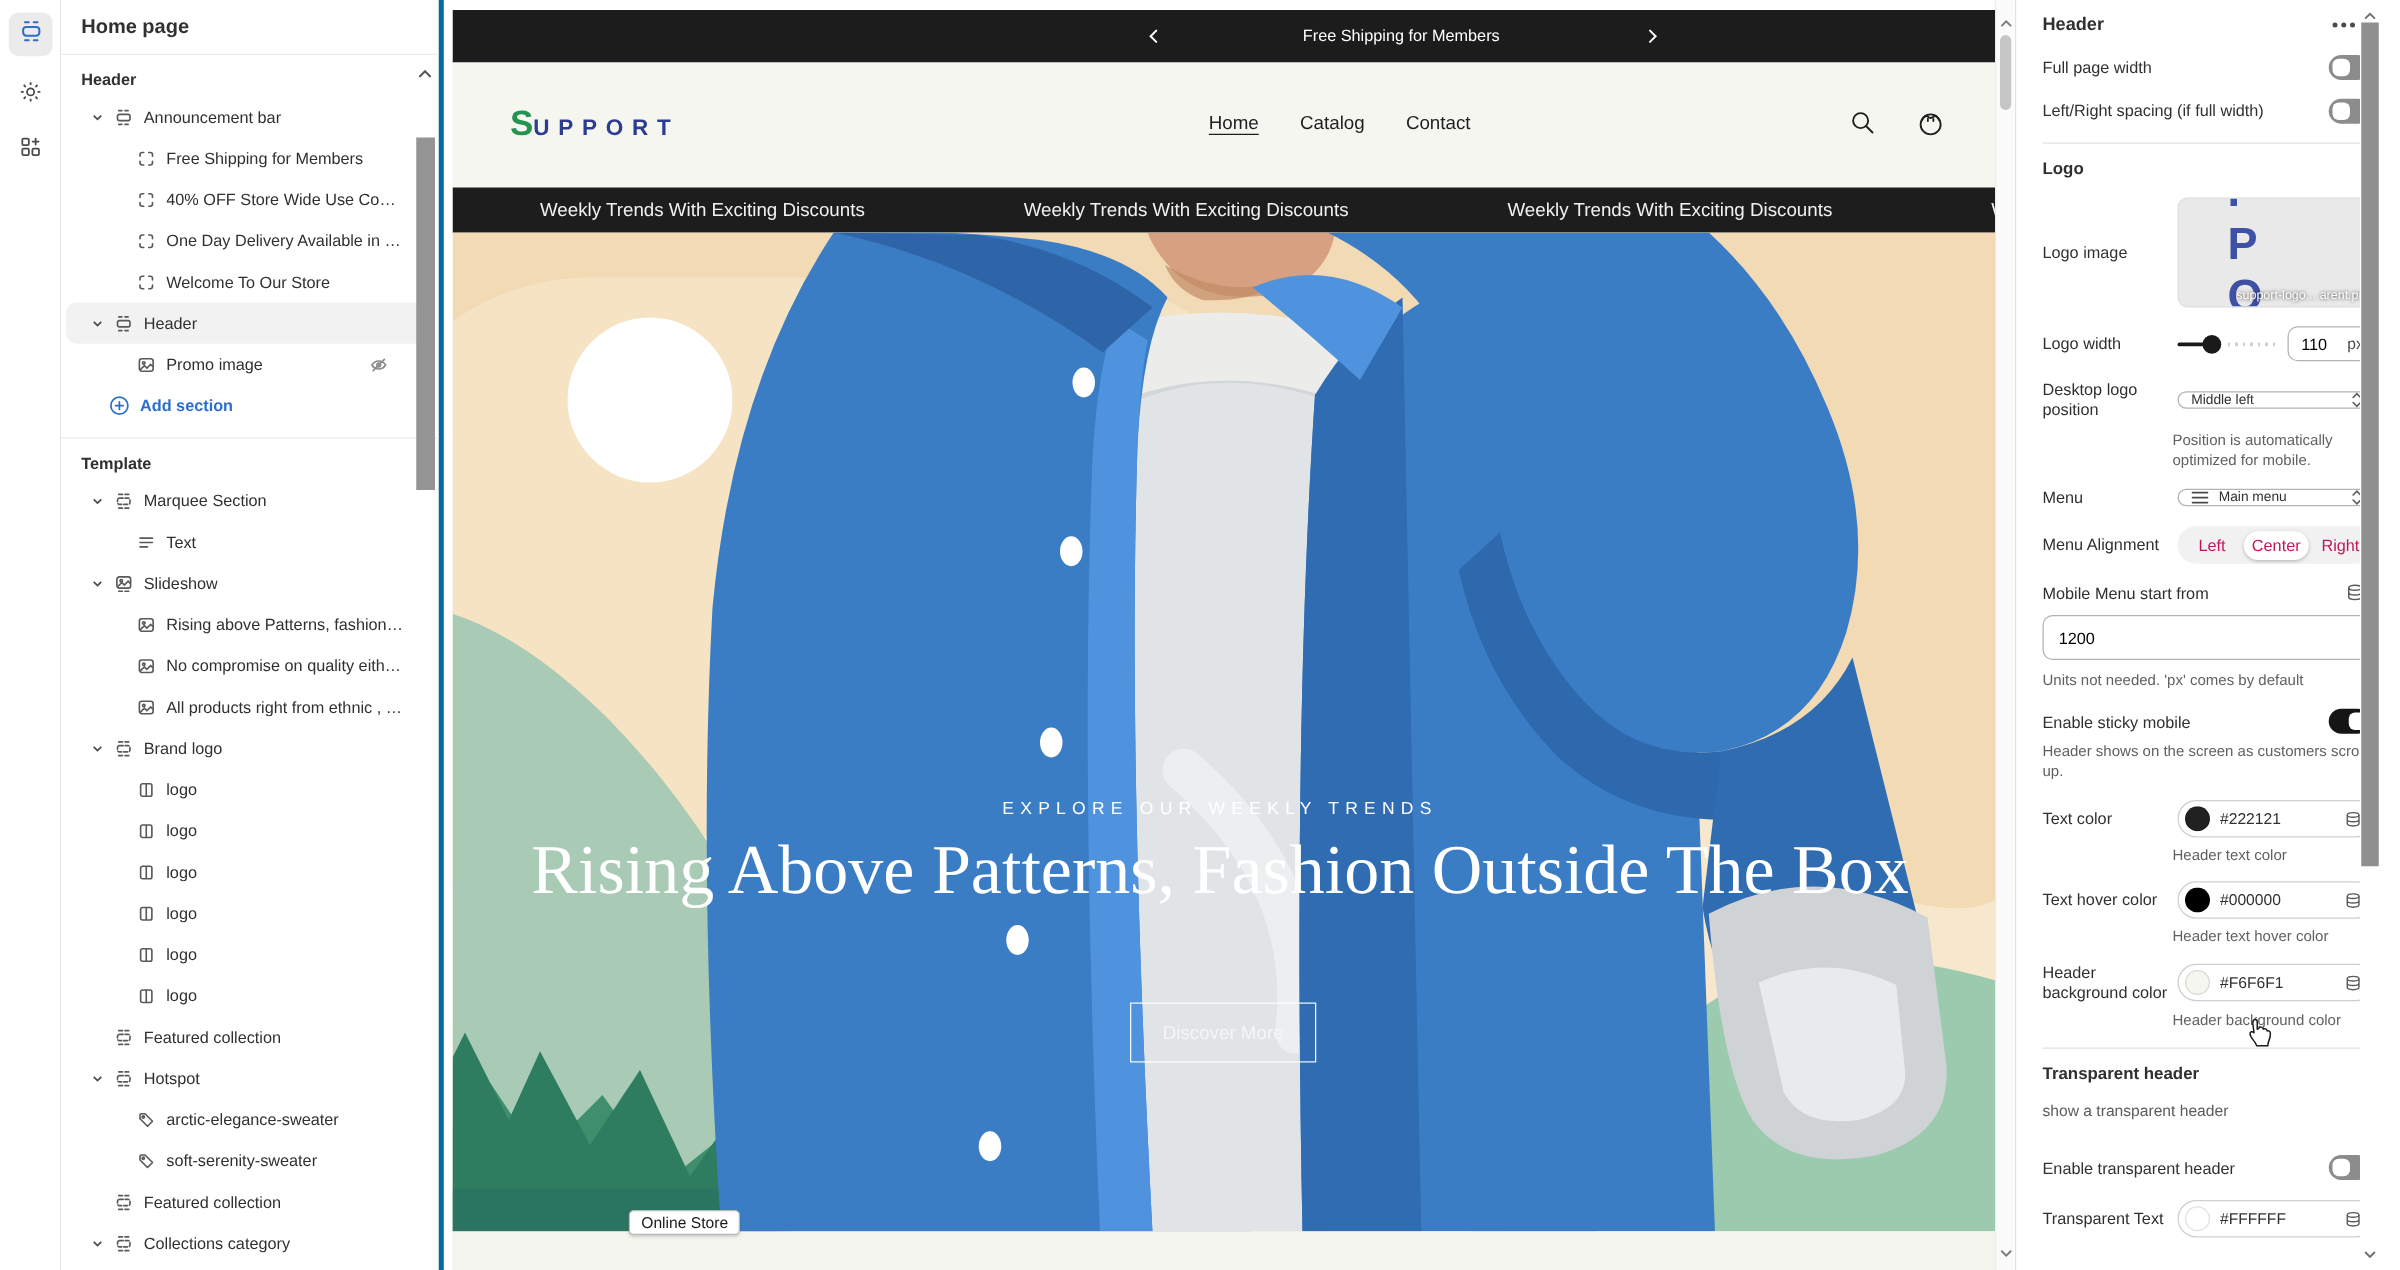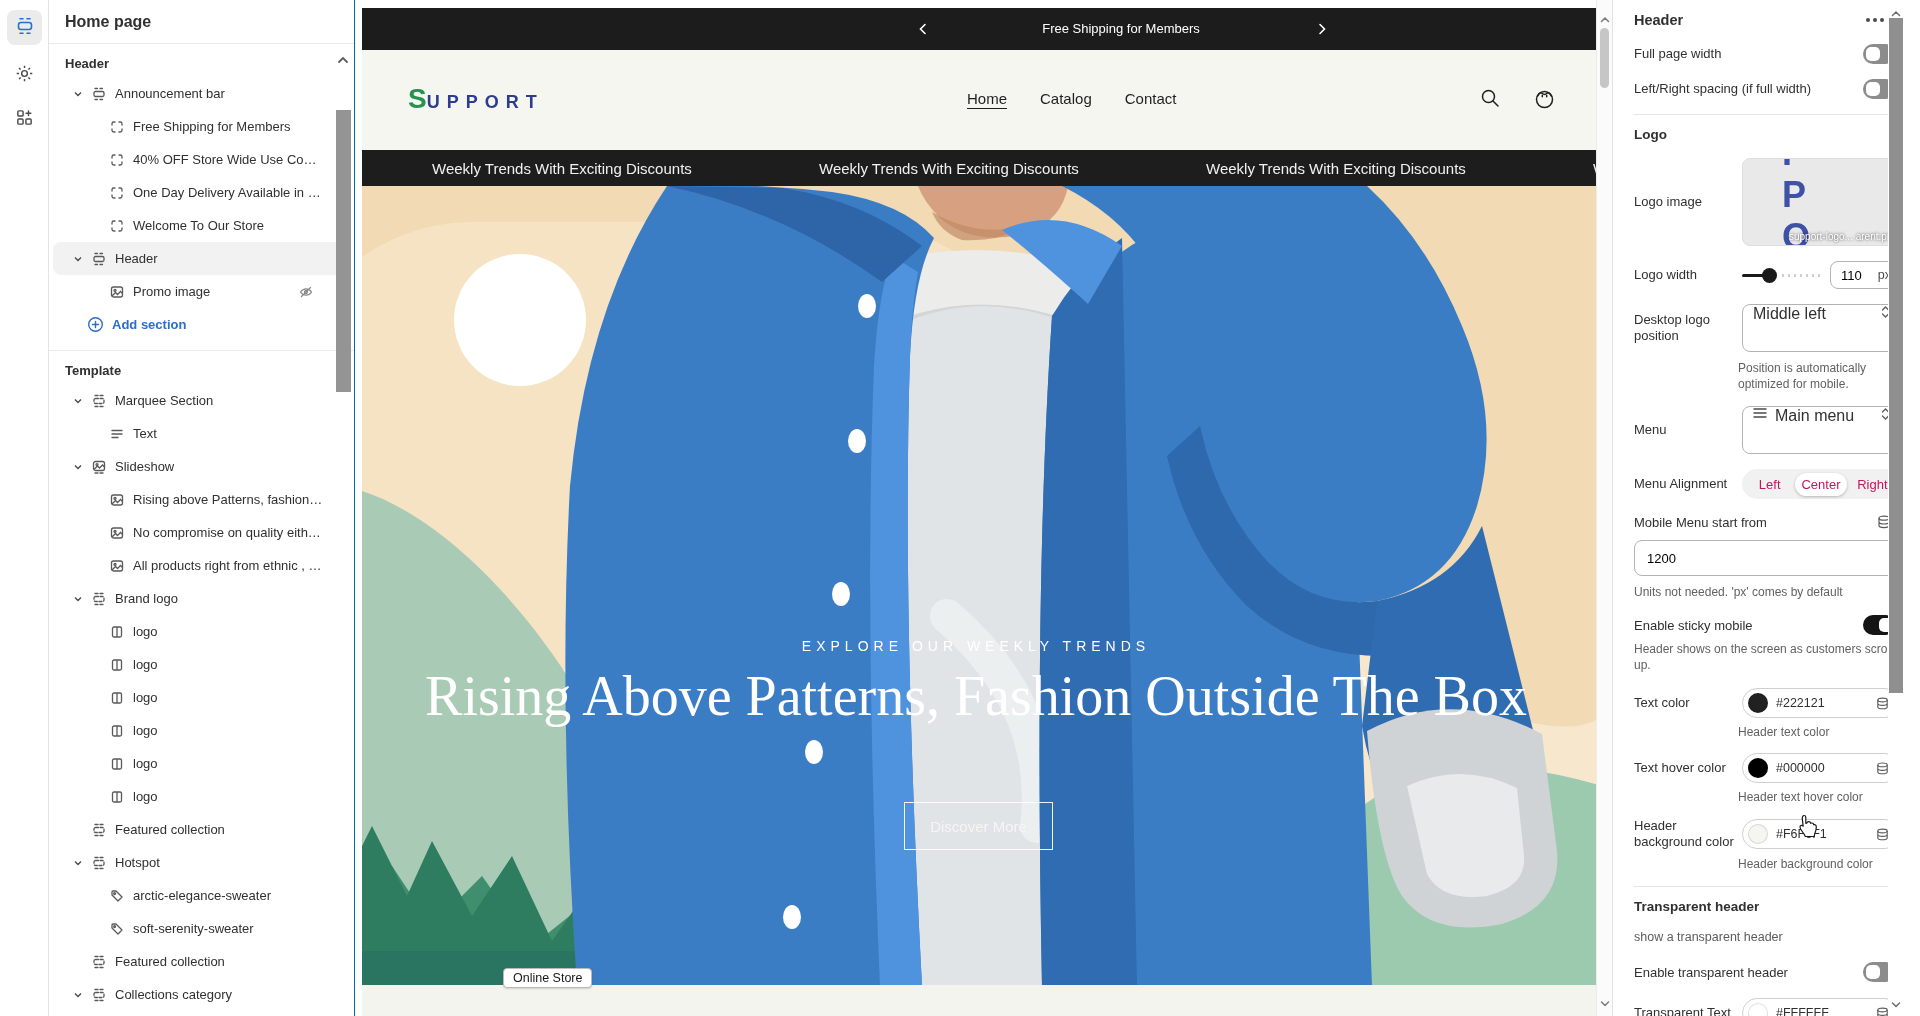--- a/index.html
+++ b/index.html
@@ -6,21 +6,21 @@
   html,body { width:1920px; height:1016px; overflow:hidden; background:#fff;
     font-family:"Liberation Sans", sans-serif; color:#303030; }
   .abs { position:absolute; }
 
   
   .rail { position:absolute; left:0; top:0; width:49px; height:100%; background:#fff; border-right:1px solid #e3e3e3; }
   .rail-btn { position:absolute; left:7px; width:35px; height:35px; border-radius:8px; display:flex; align-items:center; justify-content:center; cursor:pointer; }
   .rail-btn.active { background:#ebebeb; }
 
   
-  .sidebar { position:absolute; left:49px; top:0; width:306px; height:100%; background:#fff; border-right:1px solid #0369a1; }
+  .sidebar { position:absolute; left:49px; top:0; width:306px; height:100%; background:#fff; border-right:4px solid #0369a1; }
   .sb-title { padding:13px 16px 12px; font-size:16px; font-weight:700; border-bottom:1px solid #ebebeb; }
   .sb-group-label { padding:12px 16px 6px; font-size:13px; font-weight:700; }
   .sb-row { height:33px; display:flex; align-items:center; padding-left:18px; font-size:13px; margin:0 4px; border-radius:8px; cursor:pointer; white-space:nowrap; }
   .sb-row.selected { background:#f2f2f2; }
   .sb-row .chev { width:14px; margin-right:6px; display:flex; justify-content:center; flex:none; }
   .sb-row .ic { width:16px; height:16px; margin-right:8px; flex:none; display:flex; }
   .sb-row.d2 { padding-left:56px; }
   .sb-row .lbl { overflow:hidden; text-overflow:ellipsis; max-width:190px; }
   .sb-row .eye { margin-left:auto; margin-right:36px; display:flex; }
   .sb-divider { border-top:1px solid #ebebeb; margin-top:9px; }
@@ -79,36 +79,36 @@
   .thumb .fname { position:absolute; left:0; right:0; bottom:3px; text-align:left; font-size:10px; color:#fff; text-shadow:0 0 3px rgba(0,0,0,.8);margin-left:46px; }
   .slider-wrap { display:flex; align-items:center; }
   .slider { position:relative; flex:1; height:14px; margin-right:10px; cursor:pointer; }
   .slider .fill { position:absolute; left:0; top:6px; width:24px; height:3px; background:#1a1a1a; border-radius:2px; }
   .slider .dots-track { position:absolute; left:40px; right:0; top:6px; height:3px;
      background:repeating-linear-gradient(to right,#cfcfcf 0 2px,transparent 2px 6px); }
   .slider .knob { position:absolute; left:20px; top:0; width:15px; height:15px; border-radius:50%; background:#1a1a1a; }
   .valbox { width:70px; height:28px; border:1px solid #b3b3b3; border-radius:8px; display:flex; align-items:center; padding:0 8px 0 10px; }
   .valbox input { width:30px; border:none; outline:none; font-size:13px; font-family:inherit; background:transparent; }
   .valbox .unit { margin-left:auto; font-size:12.5px; color:#4a4a4a; }
-  .selbox { height:48px; border:1px solid #b3b3b3; border-radius:8px; display:flex; align-items:flex-start; padding:0 8px 0 10px; font-size:16px; cursor:pointer; background:#fff; }
+  .selbox { height:14px; border:1px solid #b3b3b3; border-radius:8px; display:flex; align-items:center; padding:0 8px 0 10px; font-size:11px; cursor:pointer; background:#fff; }
   .selbox .stepper { margin-left:auto; display:flex; }
   .selbox .mi { margin-right:8px; display:flex; }
   .seg { height:30px; background:#f1f1f1; border-radius:15px; display:flex; align-items:center; padding:2px; font-size:13px; }
   .seg span { flex:1; text-align:center; padding:4px 0; cursor:pointer; color:#be185d; }
   .seg span.active { background:#fff; border-radius:13px; box-shadow:0 1px 3px rgba(0,0,0,.25); }
   .wide-label-row { display:flex; align-items:center; margin-bottom:10px; }
   .wide-label-row .lab { font-size:13px; }
   .wide-label-row .dbi { margin-left:auto; margin-right:4px; display:flex; cursor:pointer; }
   .txtinput { width:100%; height:36px; border:1px solid #b3b3b3; border-radius:8px; font-size:13px; padding:0 12px; font-family:inherit; outline:none; margin-bottom:8px; }
   .helper.mb { margin-bottom:15px; }
   .colorpill { width:158px; height:30px; border:1px solid #cfcfcf; border-radius:15px; display:flex; align-items:center; padding:0 9px 0 5px; cursor:pointer; }
   .colorpill .sw { width:20px; height:20px; border-radius:50%; margin-right:8px; border:1px solid rgba(0,0,0,.12); flex:none; }
   .colorpill .cv { font-size:12.5px; }
   .colorpill .dbi { margin-left:auto; display:flex; }
-  .p-sub { font-size:12.5px; color:#5c5c5c; margin:-8px 0 18px; }
+  .p-sub { font-size:12.5px; color:#5c5c5c; margin:-8px 0 28px; }
   .panel-scroll { position:absolute; right:0; top:0; width:16px; height:100%; background:#fff; }
   .panel-thumb { position:absolute; left:1px; top:18px; width:14px; height:675px; background:#8f8f8f; }
   .cursor-hand { position:absolute; left:1796px; top:814px; z-index:50; pointer-events:none; }
 </style>
 </head>
 <body>
 
 <div class="rail">
   <div class="rail-btn active" style="top:10px">
     <span>

